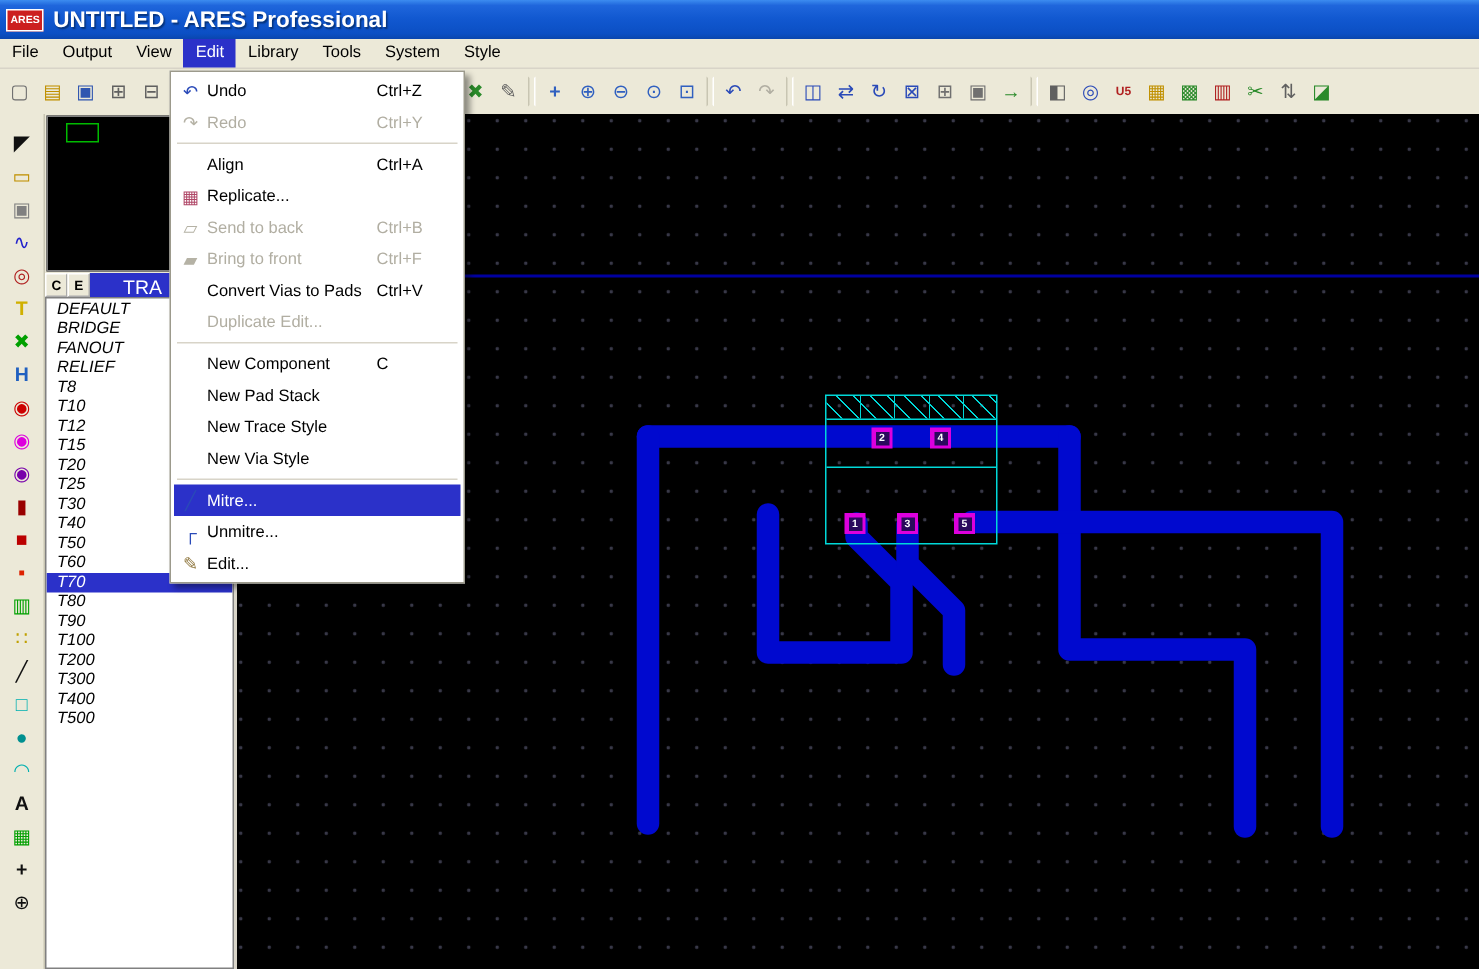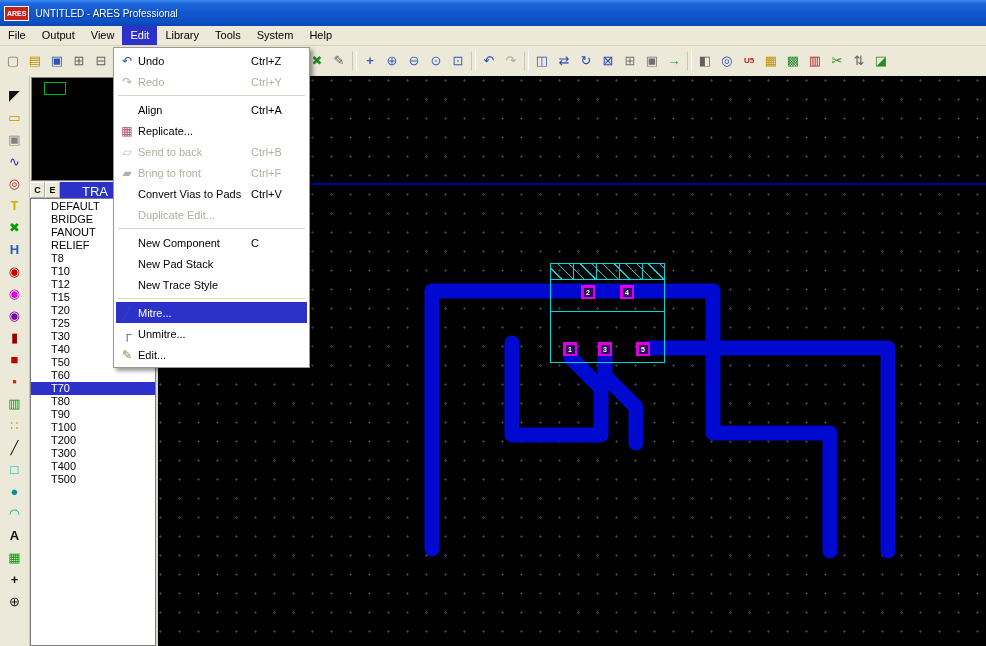--- a/index.html
+++ b/index.html
@@ -8,21 +8,21 @@
   }
   *{box-sizing:border-box; margin:0; padding:0;}
   html,body{width:986px;height:646px;overflow:hidden;}
   body{font-family:"Liberation Sans", sans-serif; background:var(--chrome); position:relative;}
 
   
   .titlebar{height:26px; display:flex; align-items:center; gap:6px; padding-left:4px;
     background:linear-gradient(180deg,#3c8cf0 0%,#1f66dc 14%,#1158d0 48%,#0b4fc4 86%,#0a46ae 100%);}
   .logo{background:#cc1f1f; color:#fff; font-size:7px; font-weight:bold; line-height:1;
     padding:3px 2px; border:1px solid #fff;}
-  .title{color:#fff; font-weight:normal; font-size:10px; text-shadow:1px 1px 1px #06337a;}
+  .title{color:#fff; font-weight:bold; font-size:15px; text-shadow:1px 1px 1px #06337a;}
 
   
   .menubar{height:20px; background:var(--chrome); display:flex; align-items:stretch;
     font-size:11px; border-bottom:1px solid #d8d4c8;}
   .menu-item{padding:3px 8px 0 8px; color:#000; cursor:default;}
   .menu-item.active{background:var(--selection); color:#fff;}
 
   
   .toolbar{height:30px; background:var(--chrome); display:flex; align-items:center; padding:0 2px;}
   .tbtn{width:22px; height:22px; flex:0 0 auto; display:flex; align-items:center; justify-content:center;
@@ -43,21 +43,21 @@
   .lbtn.arrow .glyph{font-size:14px;}
 
   .panel{width:128px; background:var(--chrome); display:flex; flex-direction:column; border-right:2px solid #d8d4c8;}
   .preview{height:104px; margin:1px; background:#000; border:1px solid #808080; position:relative;}
   .preview-rect{position:absolute; left:12px; top:4px; width:22px; height:13px; border:1px solid #00bb00;}
   .sel-header{height:16px; display:flex; align-items:stretch;}
   .sel-btn{width:15px; background:var(--chrome); border:1px outset #fff; font-size:9px; font-weight:bold;
     display:flex; align-items:center; justify-content:center;}
   .layer-combo{flex:1; background:var(--selection); color:#fff; font-size:13px; padding:2px 0 0 22px;}
   .style-list{flex:1; background:#fff; border:1px solid #808080; font-size:11px; overflow:hidden; padding-top:1px;}
-  .litem{height:13px; line-height:13px; padding-left:20px; color:#000;}
+  .litem{height:13px; line-height:13px; padding-left:7px; color:#000;font-style:italic;}
   .litem.selected{background:var(--selection); color:#fff;}
 
   
   .canvas{flex:1; position:relative; background:#000;
     background-image:radial-gradient(circle,#383848 1px, transparent 1.4px);
     background-size:19px 19px; background-position:12px 14px; overflow:hidden;}
   .board-line{position:absolute; left:0; top:107px; width:100%; height:2px; background:var(--boardline);}
   .traces{position:absolute; left:0; top:0;}
   .trace{fill:none; stroke:var(--trace); stroke-width:15; stroke-linecap:round; stroke-linejoin:round;}
   .footprint{position:absolute; left:392px; top:187px; width:115px; height:100px; border:1px solid var(--silk);}
@@ -99,21 +99,21 @@
     <div class="menu-item">View</div>
 
     <div class="menu-item active">Edit</div>
 
     <div class="menu-item">Library</div>
 
     <div class="menu-item">Tools</div>
 
     <div class="menu-item">System</div>
 
-    <div class="menu-item">Help</div>
+    <div class="menu-item">Style</div>
   </div>
 
 <div class="toolbar">
 
     <div class="tbtn">
       <span class="glyph" style="color: rgb(112, 112, 112);">▢</span>
     </div>
 
     <div class="tbtn">
       <span class="glyph" style="color: rgb(192, 144, 0);">▤</span>
@@ -562,20 +562,25 @@
       <span class="mlabel">New Pad Stack</span>
       <span class="mshort"></span>
     </div>
 
     <div class="mitem">
       <span class="micon"></span>
       <span class="mlabel">New Trace Style</span>
       <span class="mshort"></span>
     </div>
 
+    <div class="mitem">
+      <span class="micon"></span>
+      <span class="mlabel">New Via Style</span>
+      <span class="mshort"></span>
+    </div>
 
     <div class="mitem separator">
       
       
       
     </div>
 
     <div class="mitem highlight">
       <span class="micon" style="color: rgb(42, 74, 184);">╱</span>
       <span class="mlabel">Mitre...</span>

